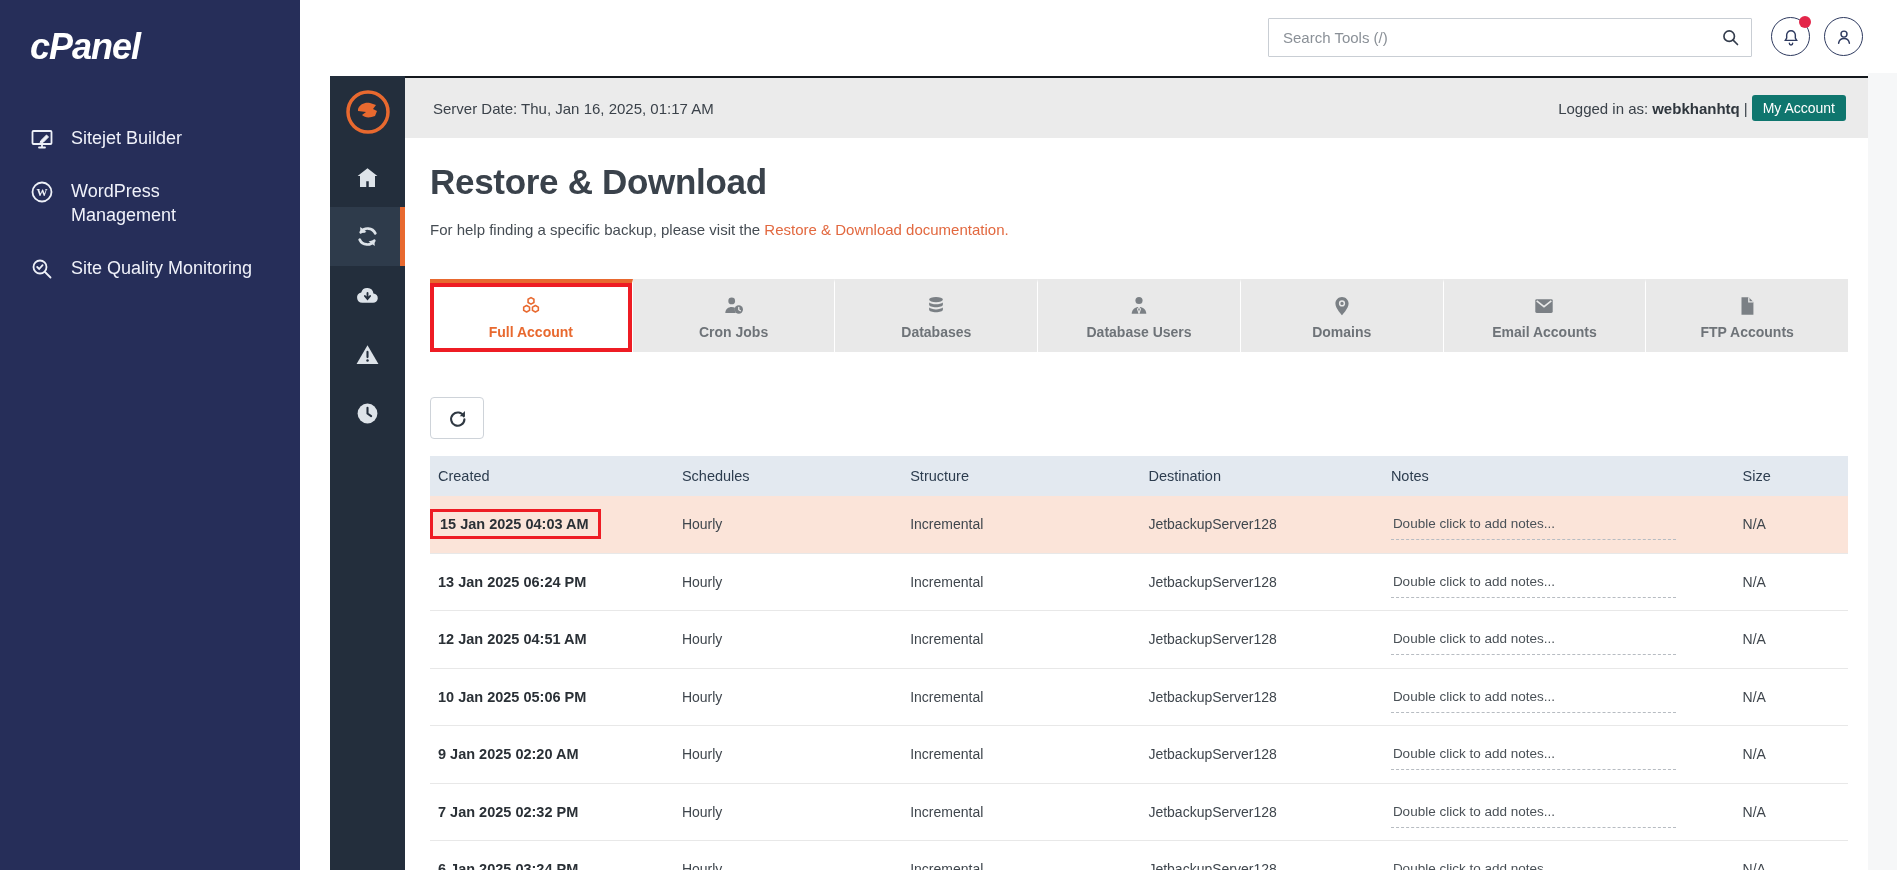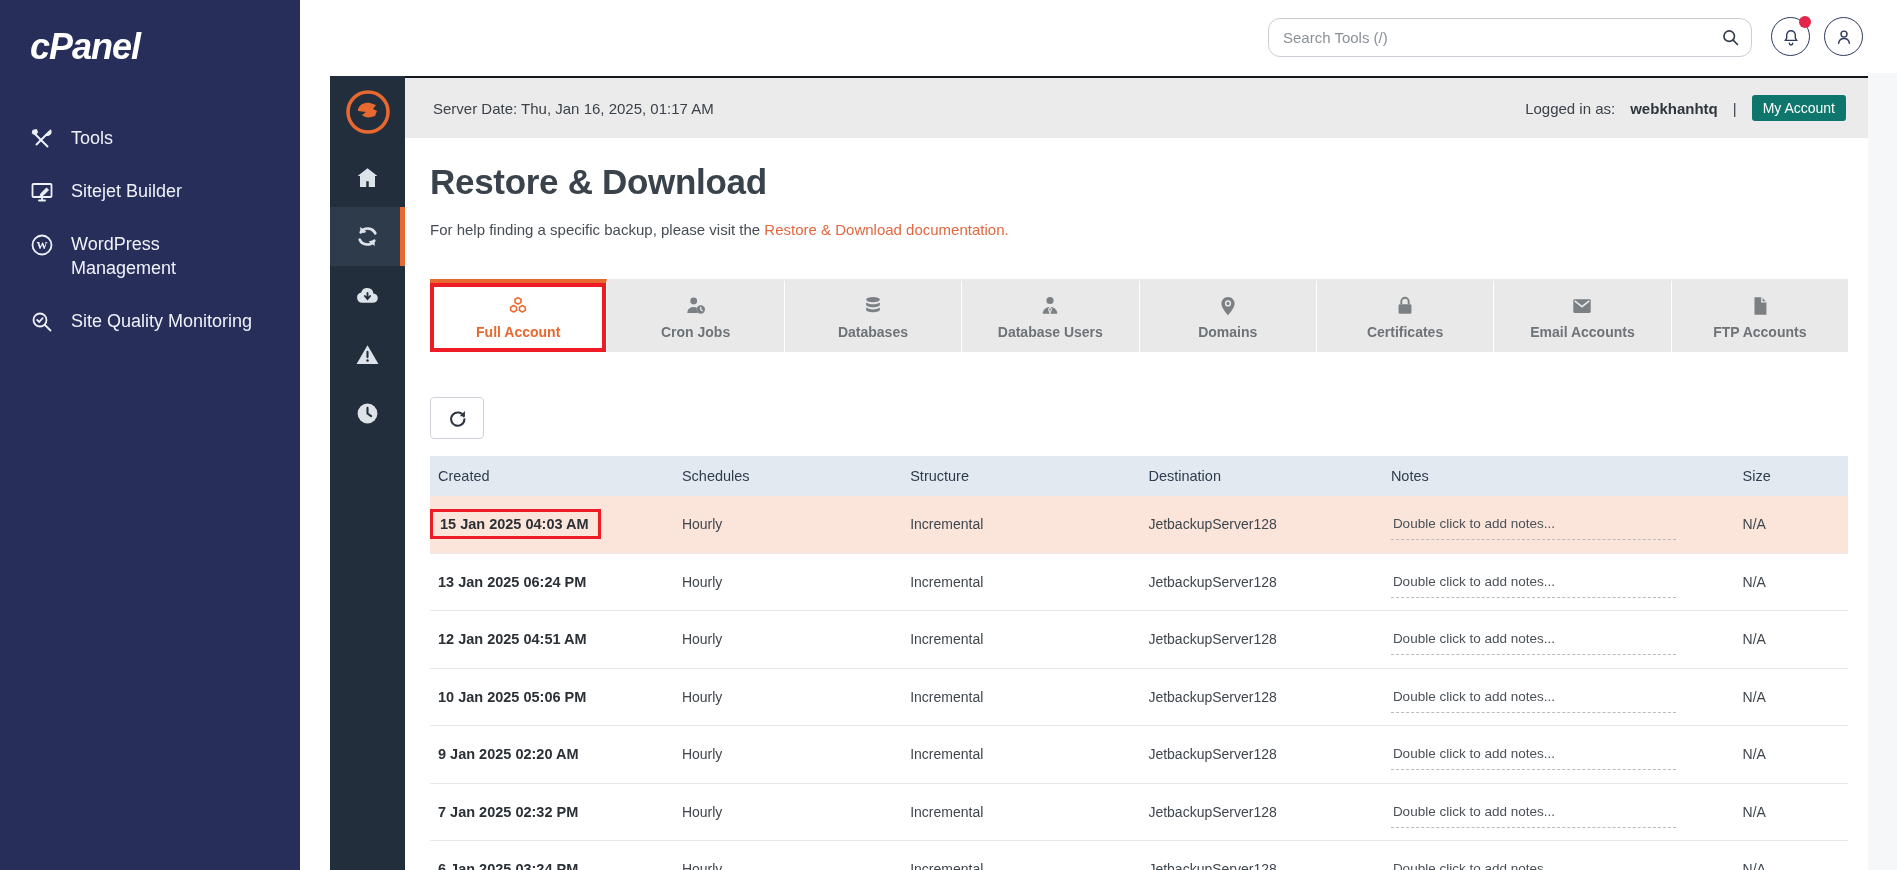--- a/index.html
+++ b/index.html
@@ -27,21 +27,21 @@
   
   .sidebar{position:absolute;left:0;top:0;width:300px;height:870px;background:var(--navy);color:#f0f2fa;}
   .brand{margin:26px 0 0 30px;font-size:36px;font-weight:700;font-style:italic;color:#fff;letter-spacing:-1px;}
   .side-nav{margin-top:44px;}
   .side-item{display:flex;gap:17px;padding:14px 38px 14px 30px;font-size:18px;line-height:1.35;cursor:pointer;align-items:flex-start;}
   .side-item .ico{width:24px;height:24px;flex:0 0 24px;margin-top:1px;color:#eef1f8;}
 
   
   .topbar{position:absolute;left:300px;top:0;width:1597px;height:78px;background:#fff;}
   .search-wrap{position:absolute;left:968px;top:18px;width:484px;height:39px;}
-  .search-input{width:100%;height:100%;border:1px solid #c9ced4;border-radius:12px;padding:0 40px 0 14px;
+  .search-input{width:100%;height:100%;border:1px solid #c9ced4;border-radius:1px;padding:0 40px 0 14px;
     font-size:15px;color:#333;font-family:inherit;background:#fff;outline:none;}
   .search-input::placeholder{color:#8a9097;}
   .search-ico{position:absolute;right:11px;top:9px;width:21px;height:21px;color:#333c4c;}
   .circle-btn{position:absolute;top:17px;width:39px;height:39px;border-radius:50%;border:1.5px solid var(--icon-blue);
     background:#fff;display:flex;align-items:center;justify-content:center;color:var(--icon-blue);cursor:pointer;}
   .bell-btn{left:1471px;}
   .user-btn{left:1524px;}
   .notify-dot{position:absolute;top:-2px;right:-2px;width:12px;height:12px;border-radius:50%;background:var(--notify);}
 
   
@@ -53,21 +53,21 @@
   .rail-item{height:59px;display:flex;align-items:center;justify-content:center;color:#dde3e9;cursor:pointer;position:relative;}
   .rail-item .ico{width:25px;height:25px;}
   .rail-item.active{background:var(--rail-active);}
   .rail-item.active::after{content:"";position:absolute;right:0;top:0;bottom:0;width:5px;background:var(--accent);}
 
   
   .panel{position:absolute;left:405px;top:76px;width:1463px;height:794px;background:#fff;border-top:2px solid #14181d;}
   .page-strip{position:absolute;left:1868px;top:73px;width:29px;height:797px;background:#f6f7f8;}
   .serverbar{height:60px;background:var(--bar-gray);display:flex;align-items:center;justify-content:space-between;
     padding:0 22px 0 28px;font-size:15px;color:#3b424a;}
-  .login-box{display:flex;align-items:center;gap:15px;}
+  .login-box{display:flex;align-items:center;gap:4px;}
   .login-user{font-weight:700;color:#2f363d;}
   .myaccount-btn{background:#0f766e;color:#fff;font-size:14px;padding:5px 11px;border:none;border-radius:3px;
     font-family:inherit;cursor:pointer;}
 
   .content{padding:0 20px 0 25px;}
   .page-title{margin-top:24px;font-size:35px;font-weight:700;color:#3a424b;letter-spacing:-0.3px;}
   .help-line{margin-top:19px;font-size:15px;color:#454c53;}
   .help-link{color:var(--link);text-decoration:none;cursor:pointer;}
 
   
@@ -103,31 +103,20 @@
   .annotated{display:inline-block;border:3px solid var(--annotation);padding:4px 9px 4px 7px;margin-left:-8px;}
   .notes-text{display:inline-block;width:285px;border-bottom:1px dashed #b7bcc2;padding:8px 0 8px 2px;
     font-size:13.5px;color:#4a5157;}
 </style>
 </head>
 <body>
 
 <aside class="sidebar">
   <div class="brand">cPanel</div>
   <nav class="side-nav">
-    <div class="side-item">
-      <span class="ico">
-        <svg viewBox="0 0 24 24" fill="none" stroke="currentColor" stroke-width="1.9" stroke-linecap="round">
-          <path d="M4.5 6.5 17.5 19.5"></path>
-            <path d="M3.2 3.2l3.4-.6 1 3-2 2-3-1z" fill="currentColor" stroke-width="1"></path>
-          <path d="M19.5 4.5 6.5 17.5"></path>
-            <path d="M20.5 3.5a3.4 3.4 0 0 1-4.4 4.3"></path>
-        </svg>
-      </span>
-      <span>Tools</span>
-    </div>
     <div class="side-item">
       <span class="ico">
         <svg viewBox="0 0 24 24" fill="none" stroke="currentColor" stroke-width="1.8" stroke-linecap="round">
           <rect x="2.5" y="4" width="19" height="13" rx="1"></rect>
             <path d="M9 20.5h6M12 17v3.5"></path>
           <path d="M11 13.5l5.5-5.5 2 2-5.5 5.5-2.6.6z" fill="currentColor" stroke-width="1"></path>
         </svg>
       </span>
       <span>Sitejet Builder</span>
     </div>
@@ -300,29 +289,20 @@
           <svg viewBox="0 0 24 24">
             <path d="M12 2.2c-4 0-7.2 3.2-7.2 7.2 0 5.3 7.2 12.8 7.2 12.8s7.2-7.5 7.2-12.8c0-4-3.2-7.2-7.2-7.2z" fill="currentColor"></path>
             <circle cx="12" cy="9.2" r="2.6" class="knock" fill="none" stroke-width="1.6"></circle>
           </svg>
         </span>
         <span>Domains</span>
       </div>
       <div class="tab">
         <span class="ico">
           <svg viewBox="0 0 24 24">
-            <rect x="5" y="10" width="14" height="10.5" rx="1.4" fill="currentColor"></rect>
-            <path d="M8 10V7a4 4 0 0 1 8 0v3" fill="none" stroke="currentColor" stroke-width="2.1"></path>
-          </svg>
-        </span>
-        <span>Certificates</span>
-      </div>
-      <div class="tab">
-        <span class="ico">
-          <svg viewBox="0 0 24 24">
             <rect x="2.5" y="4.5" width="19" height="15" rx="1.5" fill="currentColor"></rect>
             <path d="M4 6.5l8 6.3 8-6.3" fill="none" class="knock" stroke-width="1.8"></path>
           </svg>
         </span>
         <span>Email Accounts</span>
       </div>
       <div class="tab">
         <span class="ico">
           <svg viewBox="0 0 24 24">
             <path d="M6 2.5h8l5 5v14H6z" fill="currentColor"></path>

